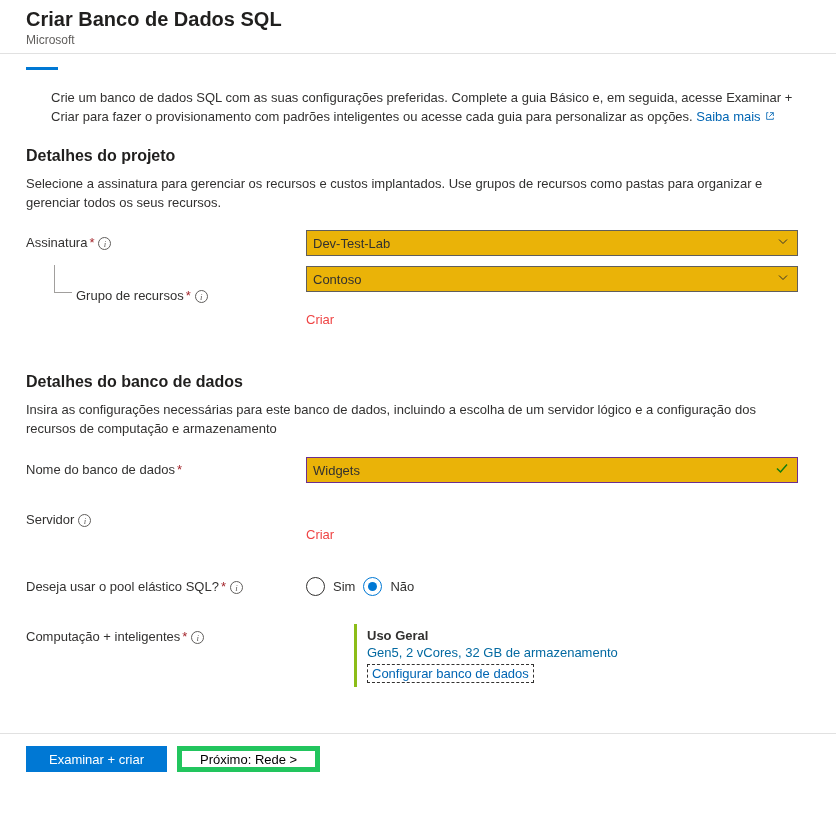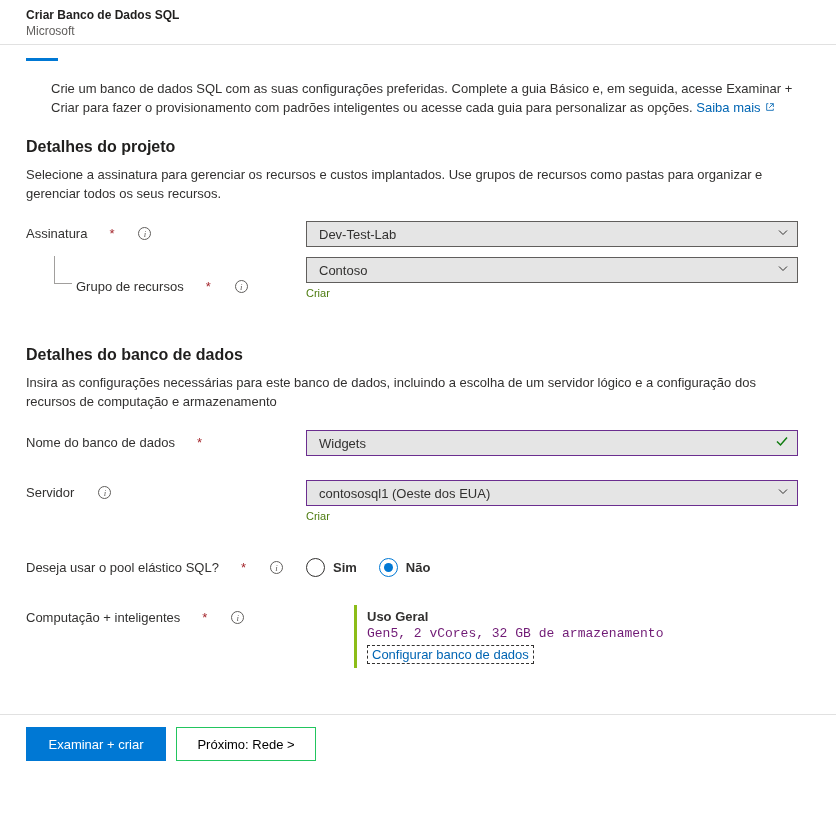--- a/index.html
+++ b/index.html
@@ -8,21 +8,21 @@
       font-size: 13px;
       color: #323130;
       background: #fff;
       width: 836px;
     }
     .header {
       padding: 8px 26px 6px;
       border-bottom: 1px solid #e1e1e1;
     }
     .header h1 {
-      font-size: 12px;
+      font-size: 20px;
       font-weight: 600;
       color: #201f1e;
     }
     .header .sub {
       font-size: 12px;
       color: #605e5c;
       margin-top: 2px;
     }
     .tabbar {
       padding: 4px 26px 0;
@@ -71,22 +71,22 @@
       display: flex;
       align-items: flex-start;
       margin-bottom: 6px;
       min-height: 30px;
     }
     .form-label {
       width: 280px;
       padding-top: 5px;
       font-size: 13px;
       display: flex;
-      align-items: center;
-      gap: 20px;
+      align-items: flex-end;
+      gap: 0;
     }
     .form-label.indented {
       padding-left: 50px;
       position: relative;
       margin-top: 17px;
     }
     .indent-connector {
       position: absolute;
       left: 28px;
       top: -18px;
@@ -114,24 +114,24 @@
       font-family: Georgia, serif;
     }
     .form-control {
       flex: 1;
       max-width: 492px;
     }
     .select-box {
       width: 100%;
       height: 26px;
       border: 1px solid #605e5c;
-      background: #e5e5e5;
-      display: flex;
-      align-items: center;
-      padding: 0 12px;
+      background: #eab308;
+      display: flex;
+      align-items: center;
+      padding: 0 6px;
       font-size: 13px;
       position: relative;
       cursor: pointer;
     }
     .select-box.valid {
       border: 1px solid #6b2e8f;
     }
     .select-box .chevron {
       position: absolute;
       right: 8px;
@@ -141,31 +141,30 @@
     .select-box .check {
       position: absolute;
       right: 8px;
       top: 50%;
       transform: translateY(-50%);
       color: #107c10;
     }
     .chevron-svg { width: 12px; height: 12px; }
     .check-svg { width: 14px; height: 14px; }
     .below-link {
-      font-size: 11px;
-      color: #4d7c0f;
-      margin-top: 4px;
+      font-size: 13px;
+      color: #ef4444;
+      margin-top: 20px;
       cursor: pointer;
       display: inline-block;
     }
     .radio-group {
       display: flex;
-      gap: 22px;
+      gap: 8px;
       padding-top: 3px;
-      font-weight: bold;
     }
     .radio-item {
       display: flex;
       align-items: center;
       gap: 8px;
       cursor: pointer;
     }
     .radio-outer {
       width: 19px;
       height: 19px;
@@ -189,45 +188,44 @@
       padding: 4px 0 4px 10px;
       margin-left: 48px;
     }
     .compute-title {
       font-weight: 600;
       font-size: 13px;
       margin-bottom: 2px;
     }
     .compute-desc {
       font-size: 13px;
-      color: #701a75;
+      color: #0369a1;
       margin-bottom: 4px;
-      font-family: Liberation Mono, monospace;
     }
     .config-link {
       display: inline-block;
       color: #0065b3;
       border: 1px dashed #323130;
       padding: 1px 4px;
       font-size: 13px;
       cursor: pointer;
     }
     .spacer-lg { height: 26px; }
     .spacer-md { height: 14px; }
     .footer {
       border-top: 1px solid #e1e1e1;
       padding: 12px 26px;
       display: flex;
       gap: 10px;
     }
     .btn {
-      height: 34px;
+      height: 26px;
       padding: 0 18px;
       font-size: 13px;
-      border: 1px solid #22c55e;
+      border: 5px solid #22c55e;
       background: #fff;
       cursor: pointer;
       display: inline-flex;
       align-items: center;
       justify-content: center;
       min-width: 140px;
     }
     .btn.primary {
       background: #0078d4;
       border-color: #0078d4;
@@ -315,26 +313,20 @@
   </div>
 
   <div class="spacer-md"></div>
 
   <div class="form-row">
     <div class="form-label">
       <span>Servidor</span>
       <span class="info-icon">i</span>
     </div>
     <div class="form-control">
-      <div class="select-box valid">
-        <span>contososql1 (Oeste dos EUA)</span>
-        <span class="chevron"><svg class="chevron-svg" viewBox="0 0 12 12" fill="none" stroke="#323130" stroke-width="1">
-              <path d="M2 4 L6 8 L10 4"></path>
-            </svg></span>
-      </div>
       <span class="below-link">Criar</span>
     </div>
   </div>
 
   <div class="spacer-lg"></div>
 
   <div class="form-row">
     <div class="form-label">
       <span>Deseja usar o pool elástico SQL?</span>
       <span class="req">*</span>

